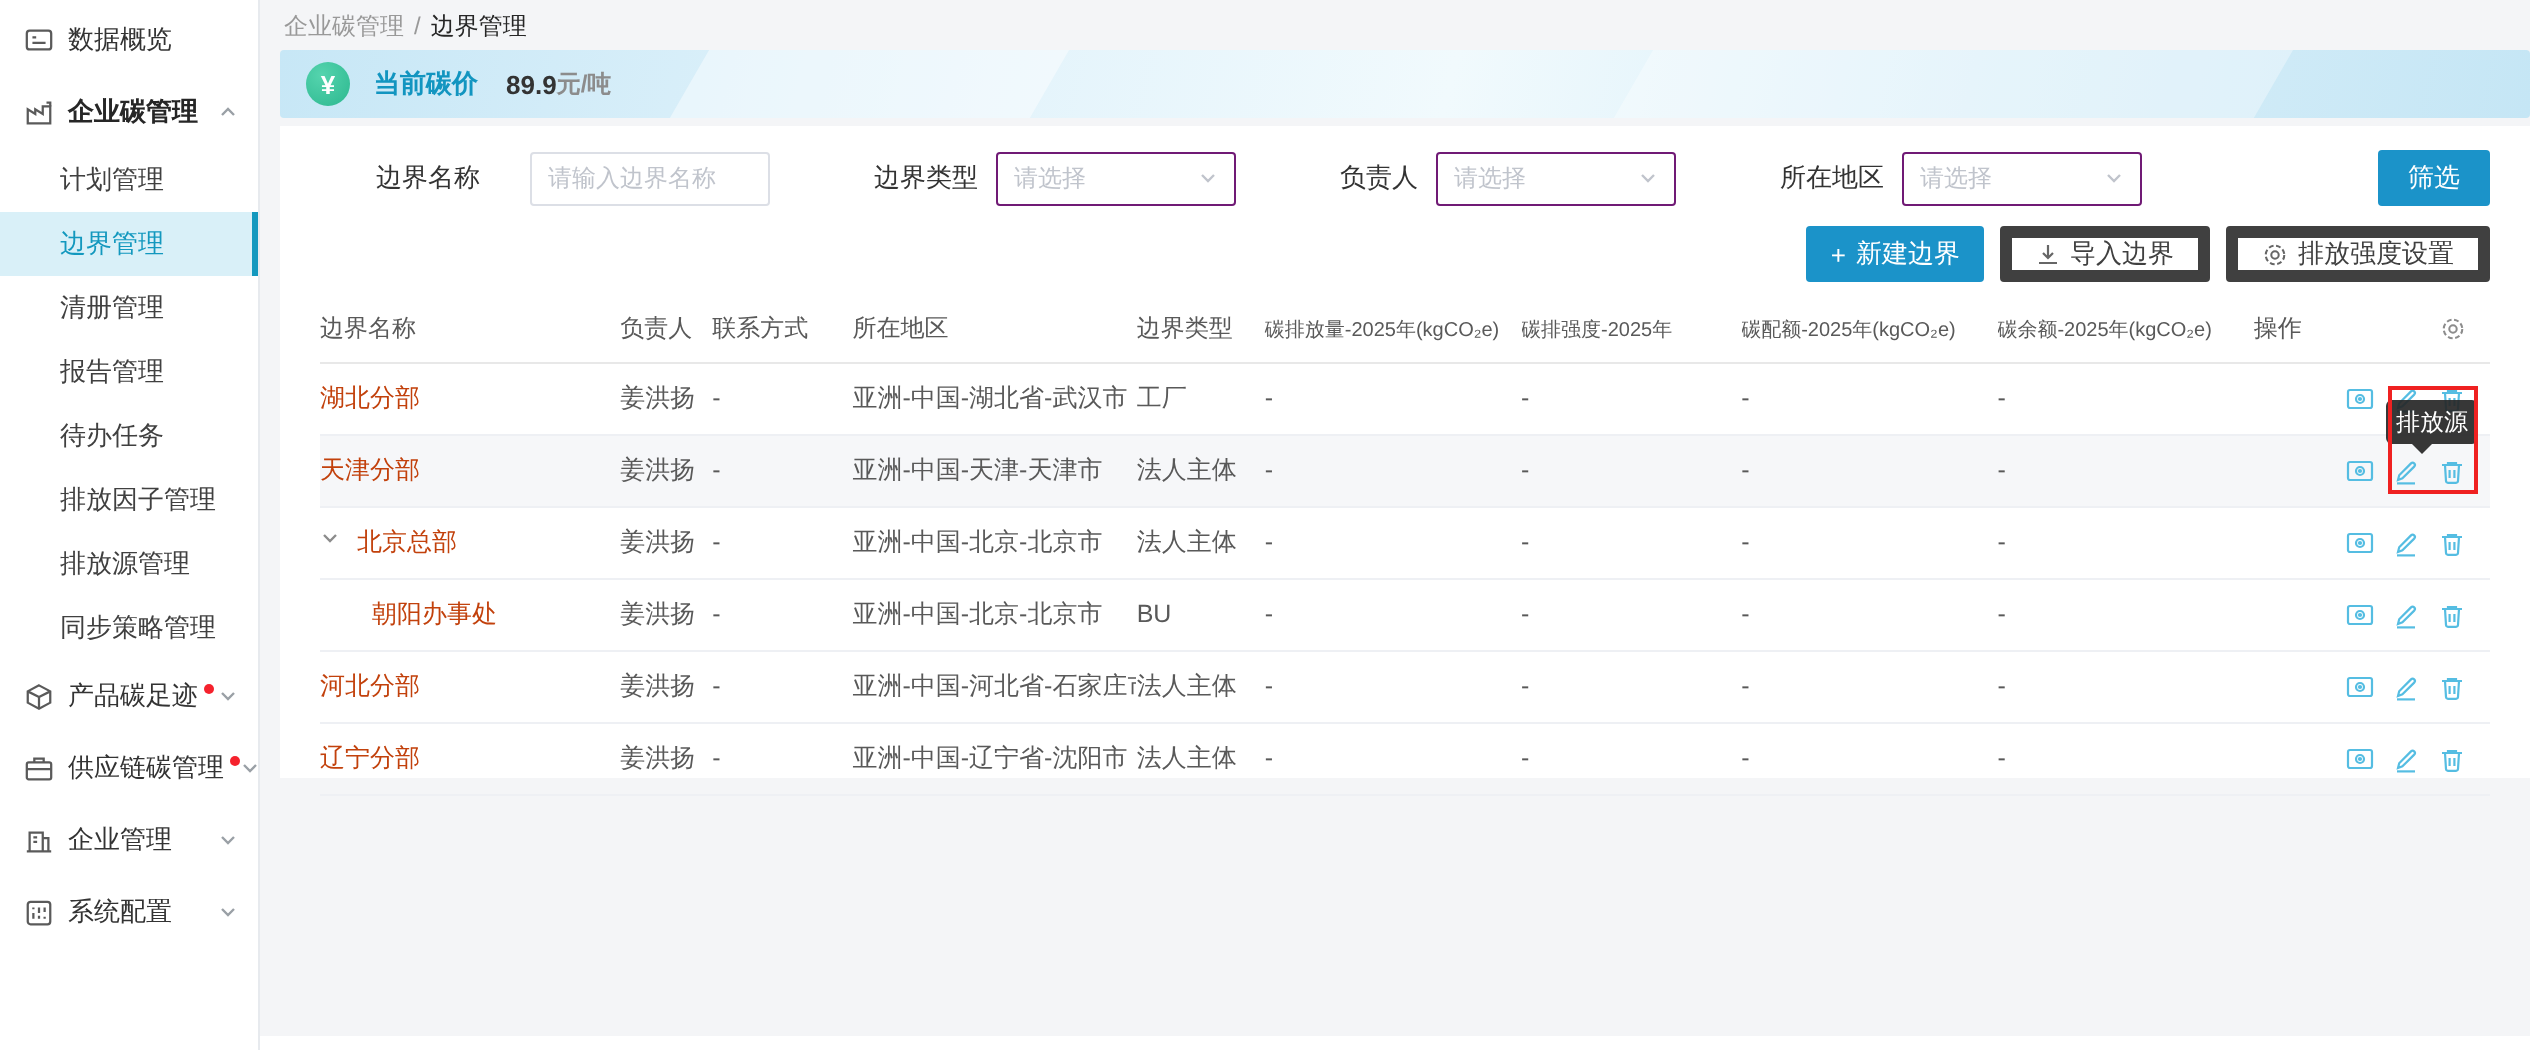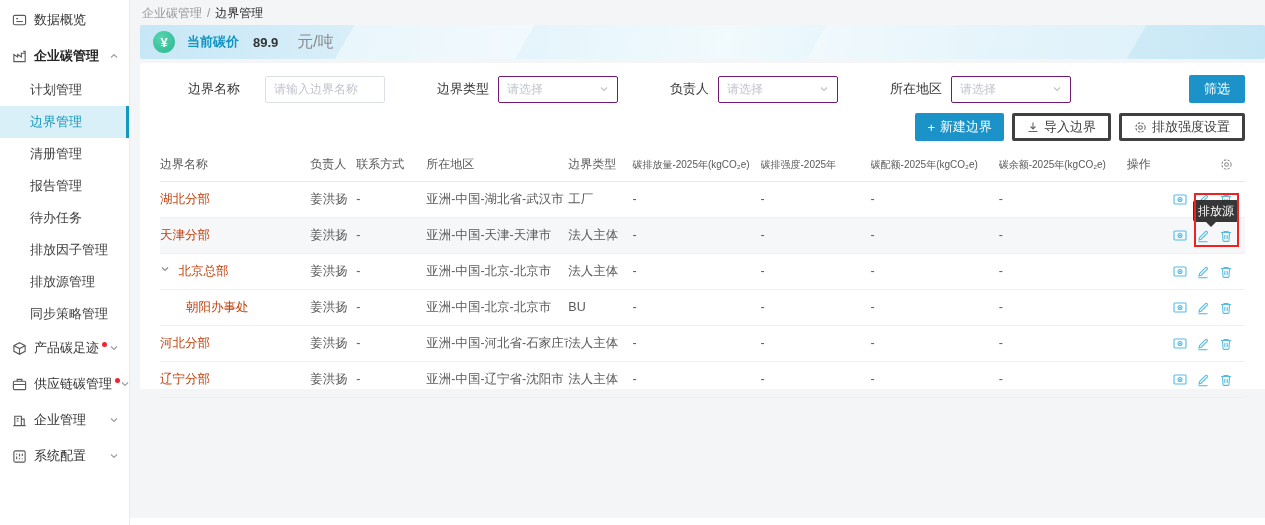--- a/index.html
+++ b/index.html
@@ -32,39 +32,39 @@
   .banner { margin:7px 0 0 10px; height:34px; border-radius:2px; display:flex; align-items:center; padding:0 13px;
     background:linear-gradient(103deg,#c7e7f6 0%,#e2f3fb 30%,#f1fafd 52%,#d9eff9 75%,#c5e6f5 100%);
     position:relative; overflow:hidden; }
   .banner:before { content:""; position:absolute; left:18%; top:-20px; width:180px; height:80px; background:rgba(255,255,255,.45); transform:skewX(-30deg); }
   .banner:after  { content:""; position:absolute; left:60%; top:-20px; width:320px; height:80px; background:rgba(255,255,255,.35); transform:skewX(-30deg); }
   .banner > * { position:relative; z-index:1; }
   .yuan-circle { width:22px; height:22px; border-radius:50%; color:#fff; font-weight:bold; font-size:13px;
     background:radial-gradient(circle at 35% 30%, #55d4ae, #2cb88f); display:flex; align-items:center; justify-content:center; }
   .banner-label { color:#1295c0; font-weight:bold; margin-left:12px; }
   .banner-value { color:#333; font-weight:bold; margin-left:14px; }
-  .banner-unit { color:#8c8c8c; margin-left:19px; font-size:16px; }
+  .banner-unit { color:#8c8c8c; margin-left:0; font-size:12px;font-weight:bold; }
 
   .card { margin:4px 0 0 10px; background:#fff; height:326px; padding:12px 20px 0 20px; }
 
   
   .filters { display:flex; align-items:center; height:28px; padding-left:28px; }
   .f-group { display:flex; align-items:center; margin-right:52px; }
   .f-label { margin-right:9px; color:#333; white-space:nowrap; }
   .f-input { width:120px; height:27px; border:1px solid #dcdfe6; border-radius:2px; padding:0 8px; font-size:12px; color:#333; outline:none; font-family:inherit;margin-left:16px; }
   .f-input::placeholder { color:#c0c4cc; }
   .f-select { width:120px; height:27px; border:1px solid #701a75; border-radius:2px; display:flex; align-items:center; justify-content:space-between; padding:0 8px; color:#c0c4cc; font-size:12px; cursor:pointer; background:#fff; }
   .f-select .chev { color:#c0c4cc; display:flex; }
   .btn-filter { margin-left:auto; margin-right:0; background:#1b93c9; color:#fff; border:none; border-radius:2px; height:28px; padding:0 15px; font-size:13px; cursor:pointer; font-family:inherit; }
 
   
   .toolbar { display:flex; justify-content:flex-end; margin-top:10px; gap:8px; }
   .btn { height:28px; border-radius:2px; padding:0 12px; font-size:13px; display:inline-flex; align-items:center; gap:5px; cursor:pointer; font-family:inherit; }
   .btn-primary { background:#1b93c9; color:#fff; border:none; }
-  .btn-plain { background:#fff; color:#404040; border:3px solid #404040; }
+  .btn-plain { background:#fff; color:#404040; border:6px solid #404040; }
   .btn .bic { display:flex; color:inherit; }
   .btn-plain .bic { color:#666; }
 
   
   table { margin-top:9px; width:100%; border-collapse:collapse; table-layout:fixed; }
   th { text-align:left; font-weight:normal; color:#595959; font-size:12px; padding:6px 6px 8px 0; border-bottom:1px solid #e8e8e8; white-space:nowrap; overflow:hidden; }
   th.th-long { font-size:10px; }
   td { padding:10px 6px 10px 0; border-bottom:1px solid #eef0f4; color:#595959; font-size:12.5px; white-space:nowrap; overflow:hidden; line-height:15px; }
   tr.row-hover td { background:#f6f7f9; }
   .link { color:#c2410c; cursor:pointer; text-decoration:none; }

